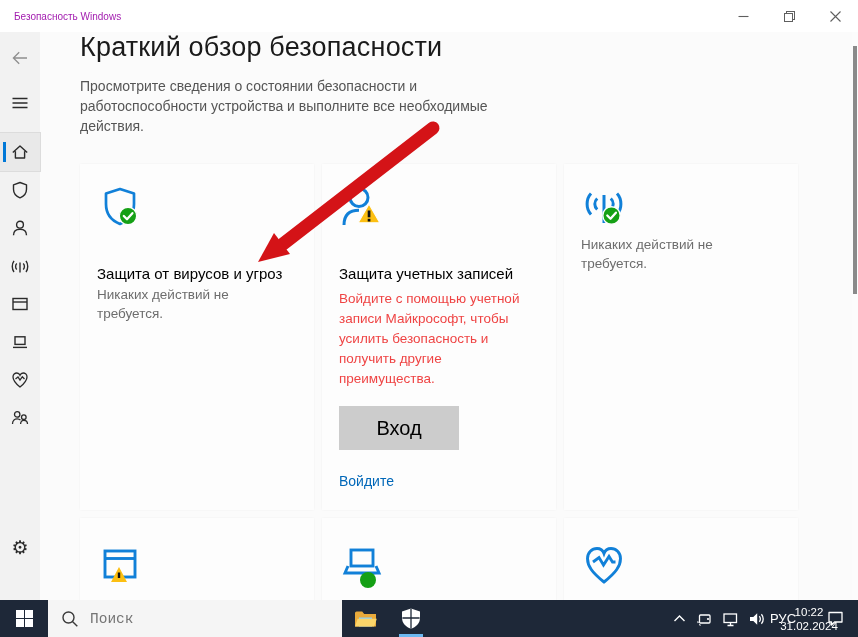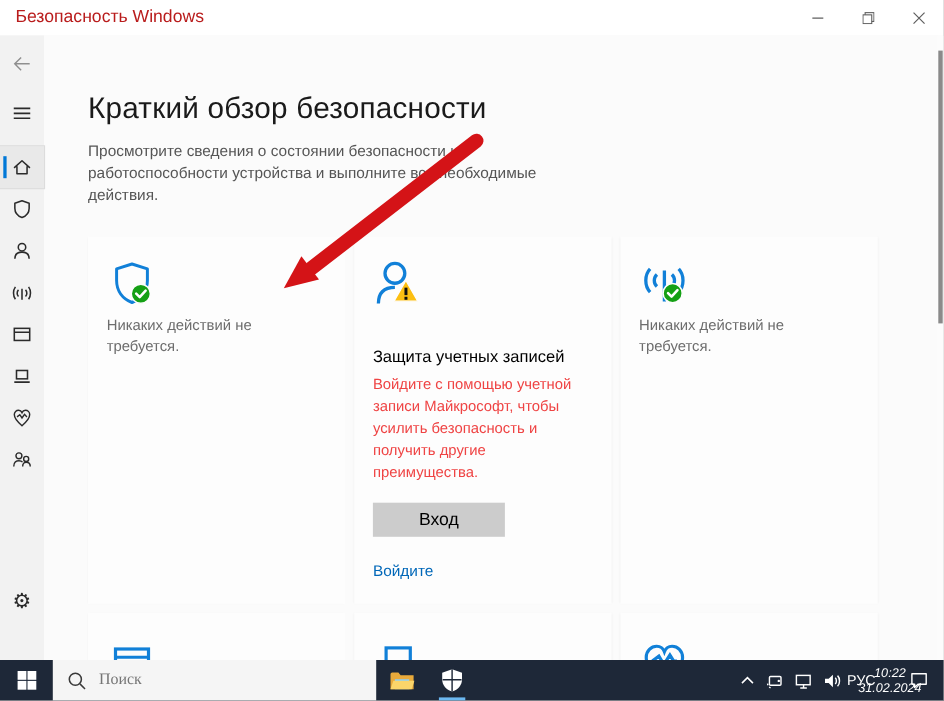--- a/index.html
+++ b/index.html
@@ -4,21 +4,21 @@
 <style>
   * { margin:0; padding:0; box-sizing:border-box; }
   html,body { background:#555; }
   body { font-family:"Liberation Sans", sans-serif; }
   .screen{
     position:relative; width:858px; height:637px; background:#fff;
     overflow:hidden; margin:0 auto;
   }
   
   .titlebar{ height:32px; background:#fff; display:flex; align-items:center; }
-  .titlebar .title{ margin-left:14px; font-size:16px; color:#b91c1c; }
+  .titlebar .title{ margin-left:14px; font-size:10px; color:#a21caf; }
   .win-controls{ margin-left:auto; display:flex; height:100%; }
   .win-btn{ width:46px; height:100%; display:flex; align-items:center; justify-content:center; color:#5f5f5f; background:transparent; border:none; }
   .win-btn svg{ display:block; }
 
   
   .app-body{ position:absolute; top:32px; left:0; right:0; bottom:37px; display:flex; background:#fbfbfb; overflow:hidden; }
 
   
   .sidebar{ width:40px; background:#f2f2f2; display:flex; flex-direction:column; align-items:center; flex:none; }
   .side-btn{ width:40px; height:38px; display:flex; align-items:center; justify-content:center; color:#2b2b2b; background:transparent; border:none; position:relative; }
@@ -26,46 +26,46 @@
   .side-btn.menu{ height:30px; margin-top:12px; }
   .nav{ margin-top:15px; display:flex; flex-direction:column; width:40px; }
   .nav .side-btn.selected{ background:#e9e9e9; outline:1px solid #dcdcdc; }
   .nav .side-btn.selected::before{
     content:""; position:absolute; left:3px; top:9px; width:3px; height:20px; background:#0078d7;
   }
   .side-btn.gear{ margin-top:auto; margin-bottom:34px; font-size:19px; color:#2b2b2b; }
 
   
   .content{ flex:1; position:relative; padding-left:40px; overflow:hidden; }
-  h1.page-title{ margin-top:51px; font-size:27px; font-weight:400; color:#1a1a1a; letter-spacing:.2px; }
+  h1.page-title{ font-size:27px; font-weight:400; color:#1a1a1a; letter-spacing:.2px; }
   .page-desc{ margin-top:13px; max-width:425px; font-size:14px; line-height:20px; color:#555; }
 
   .cards{ display:grid; grid-template-columns:repeat(3,234px); gap:8px; margin-top:28px; }
   .cards.row2{ margin-top:8px; }
   .card{ background:#fdfdfd; padding:20px 17px; min-height:319px; box-shadow:0 0 2px rgba(0,0,0,.05); }
   .card.partial{ min-height:120px; padding-top:24px; }
   .card-icon{ height:50px; }
   .card-title{ margin-top:30px; font-size:15px; color:#000; font-weight:400; max-width:180px; line-height:20px; }
   .card-status{ margin-top:1px; font-size:13.5px; color:#6d6d6d; line-height:19px; }
   .card-body{ margin-top:5px; font-size:13.5px; color:#ef4444; line-height:20px; max-width:185px; }
-  .card-btn{ display:block; margin-top:17px; width:120px; height:31px; background:#cccccc; border:none; font-size:16px; color:#000; font-family:inherit; }
+  .card-btn{ display:block; margin-top:17px; width:120px; height:44px; background:#cccccc; border:none; font-size:20px; color:#000; font-family:inherit; }
   .card-link{ display:inline-block; margin-top:23px; font-size:14px; color:#0067b8; text-decoration:none; }
 
   
   .arrow-overlay{ position:absolute; left:0; top:0; width:858px; height:637px; pointer-events:none; z-index:9; }
 
   
   .scrollbar{ position:absolute; top:0; right:0; width:6px; bottom:0; background:#fcfcfc; }
   .scrollbar .thumb{ position:absolute; top:14px; right:1px; width:4px; height:248px; background:#8a8a8a; }
 
   
   .taskbar{ position:absolute; left:0; right:0; bottom:0; height:37px; background:#1e2838; display:flex; align-items:stretch; }
   .tb-btn{ border:none; background:transparent; display:flex; align-items:center; justify-content:center; position:relative; }
   .tb-start{ width:48px; }
-  .tb-search{ width:294px; background:#f5f5f5; display:flex; align-items:center; border:none; padding-left:13px; gap:11px; font-size:14.5px; font-family:Liberation Serif, serif; color:#4d4d4d; }
+  .tb-search{ width:294px; background:#f5f5f5; display:flex; align-items:center; border:none; padding-left:13px; gap:11px; font-size:14.5px; font-family:Liberation Mono, monospace; color:#4d4d4d; }
   .tb-search input{ border:none; background:transparent; outline:none; font-size:14.5px; font-family:inherit; color:#4d4d4d; width:200px; }
   .tb-app{ width:46px; }
   .tb-app.active::after{ content:""; position:absolute; left:11px; right:11px; bottom:0; height:3px; background:#6cb8f0; }
   .tray{ margin-left:auto; display:flex; align-items:center; padding-right:10px; }
   .tray .tb-btn{ width:26px; height:37px; }
   .tray-lang{ color:#fff; font-size:13px; width:38px; text-align:center; }
   .tray-clock{ color:#fff; font-size:11.5px; line-height:14px; text-align:center; width:66px; }
   .tray-bubble{ width:34px; }
 </style>
 </head>
@@ -170,20 +170,21 @@
       <div class="cards">
 
         <div class="card">
           <div class="card-icon">
             <svg width="46" height="46" viewBox="0 0 46 46">
               <path d="M23 5 L37 9.5 V20 C37 29.5 31.5 36.6 23 40 C14.5 36.6 9 29.5 9 20 V9.5 Z" fill="none" stroke="#1180d8" stroke-width="2.7" stroke-linejoin="round"></path>
               <circle cx="31" cy="32" r="8.7" fill="#15a015" stroke="#fdfdfd" stroke-width="1.4"></circle>
               <path d="M26.8 32 L30 35.2 L35.4 29.2" fill="none" stroke="#fff" stroke-width="2.3" stroke-linecap="round" stroke-linejoin="round"></path>
             </svg>
           </div>
+          <div class="card-title" style="max-width:210px;">Защита от вирусов и угроз</div>
           <div class="card-status">Никаких действий не требуется.</div>
         </div>
 
         <div class="card">
           <div class="card-icon">
             <svg width="46" height="46" viewBox="0 0 46 46">
               <circle cx="20" cy="13.5" r="9" fill="none" stroke="#1180d8" stroke-width="3"></circle>
               <path d="M5 41 C5 30.5 11 26.2 20 26.2" fill="none" stroke="#1180d8" stroke-width="3"></path>
               <path d="M30 20 L40.8 38.8 H19.2 Z" fill="#fcbf12" stroke="#fdfdfd" stroke-width="1.2"></path>
               <rect x="28.7" y="26.5" width="2.7" height="6.8" fill="#101010"></rect>
@@ -300,21 +301,21 @@
           <path d="M5.5 15.5 H11.5 M8.5 12.5 V15.5" stroke="#fff" stroke-width="1.3"></path>
         </svg>
       </button>
       <button class="tb-btn">
         <svg width="18" height="18" viewBox="0 0 18 18">
           <path d="M2 7 H5.3 L9.2 3.3 V14.7 L5.3 11 H2 Z" fill="#fff"></path>
           <path d="M11.3 6.2 C12.7 7.6 12.7 10.4 11.3 11.8 M13.4 4.2 C15.8 6.6 15.8 11.4 13.4 13.8" fill="none" stroke="#fff" stroke-width="1.3"></path>
         </svg>
       </button>
       <button class="tb-btn tray-lang" style="color:#fff;">РУС</button>
-      <button class="tb-btn tray-clock" style="flex-direction:column; color:#fff;font-style:italic;">
+      <button class="tb-btn tray-clock" style="flex-direction:column; color:#fff;">
         <span>10:22</span>
         <span>31.02.2024</span>
       </button>
       <button class="tb-btn tray-bubble">
         <svg width="19" height="19" viewBox="0 0 19 19">
           <path d="M3 3.5 H16 V13 H8.5 L5.5 16 V13 H3 Z" fill="none" stroke="#fff" stroke-width="1.3" stroke-linejoin="round"></path>
         </svg>
       </button>
     </div>
   </div>

